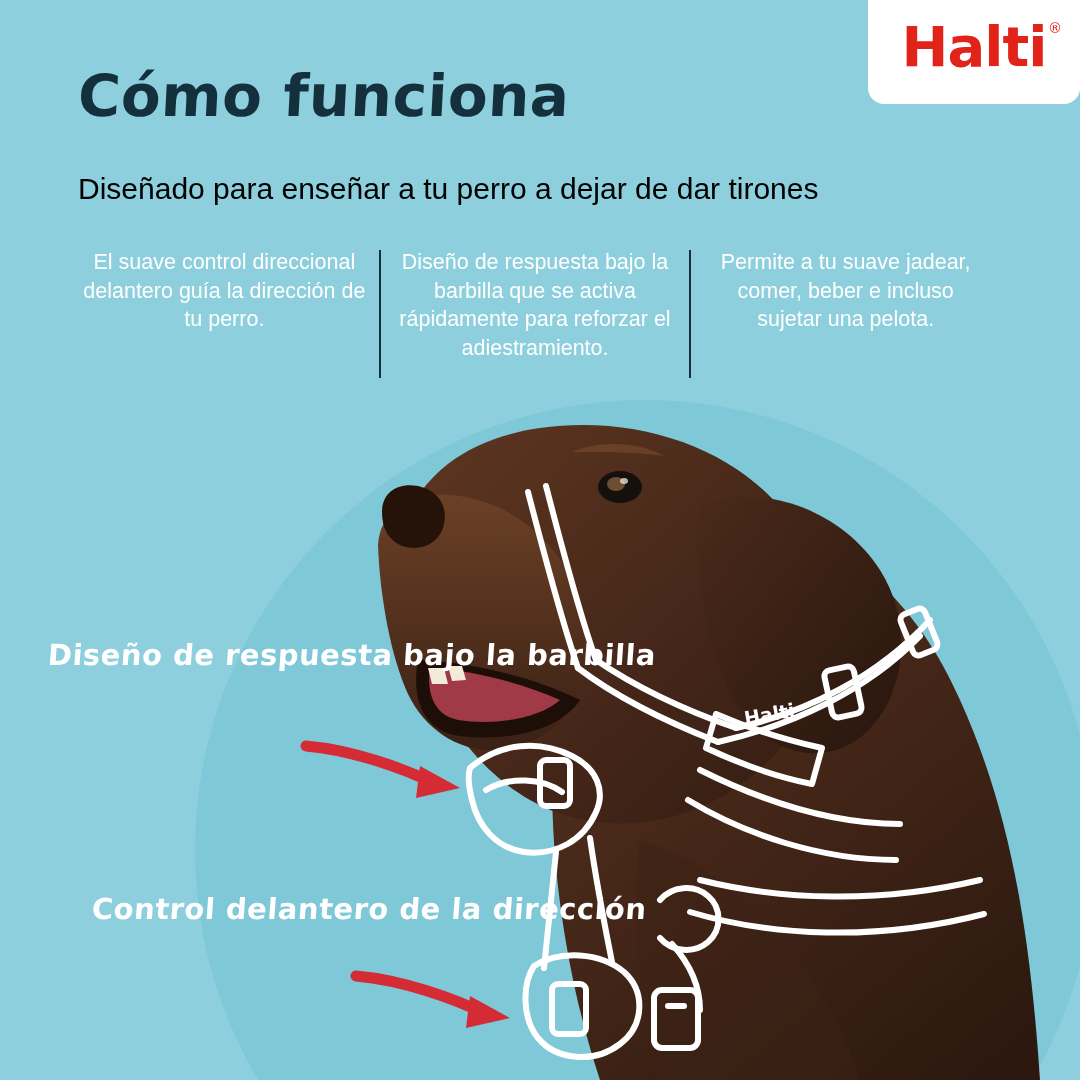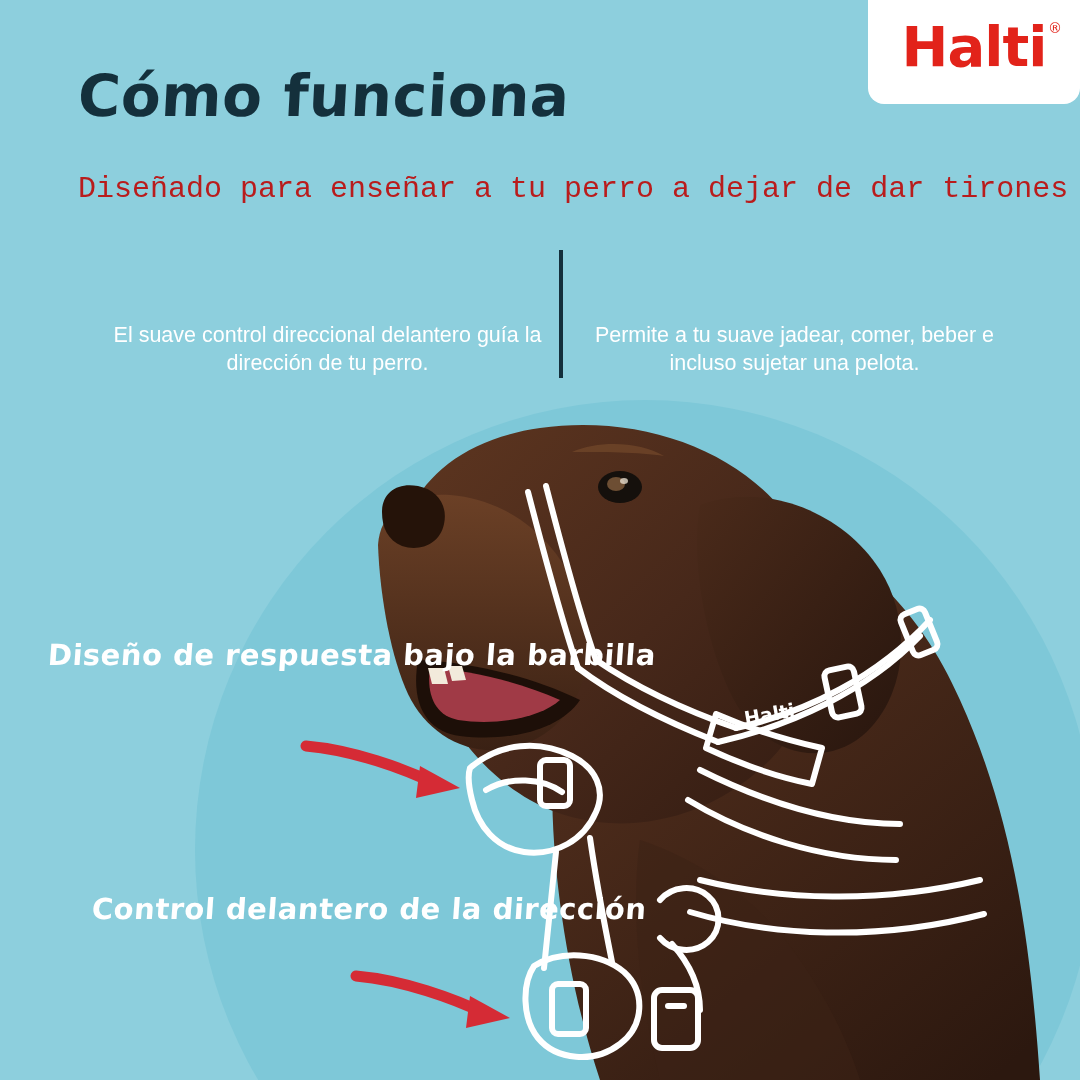--- a/index.html
+++ b/index.html
@@ -73,33 +73,33 @@
     font-family: "DejaVu Sans", sans-serif;
     font-weight: bold;
     font-size: 58px;
     letter-spacing: 0.5px;
     transform: skewX(-3deg);
   }
   .subhead {
     position: absolute;
     left: 78px;
     top: 172px;
-    color: #b91c1c;
+    color: #000000;
     font-size: 30px;
-    font-family: Liberation Mono, monospace;
+    font-family: Liberation Sans, sans-serif;
   }
 
   
   .benefits {
     position: absolute;
-    left: 96px;
+    left: 70px;
     top: 248px;
     width: 930px;
     display: flex;
-    align-items: flex-end;
+    align-items: flex-start;
   }
   .benefit {
     flex: 1 1 0;
     text-align: center;
     color: #ffffff;
     font-size: 21.5px;
     line-height: 1.33;
     padding: 0 12px;
     box-sizing: border-box;
   }
@@ -241,20 +241,21 @@
     <div class="logo-text">Halti</div>
     <div class="logo-reg">®</div>
   </div>
 
   <div class="headline">Cómo funciona</div>
   <div class="subhead">Diseñado para enseñar a tu perro a dejar de dar tirones</div>
 
   <div class="benefits">
     <div class="benefit">El suave control direccional delantero guía la dirección de tu perro.</div>
     <div class="divider"></div>
+    <div class="benefit">Diseño de respuesta bajo la barbilla que se activa rápidamente para reforzar el adiestramiento.</div>
     <div class="divider"></div>
     <div class="benefit">Permite a tu suave jadear, comer, beber e incluso sujetar una pelota.</div>
   </div>
 
   <div class="callout callout-1">
     <span>Diseño de respuesta bajo la barbilla</span>
   </div>
   <svg class="arrow-svg arrow-1" width="180" height="80" viewBox="0 0 180 80">
     <path d="M6 16 C52 20 104 38 140 56" fill="none" stroke="#d52b35" stroke-width="11" stroke-linecap="round"></path>
     <path d="M120 36 L160 58 L116 68 Z" fill="#d52b35"></path>

